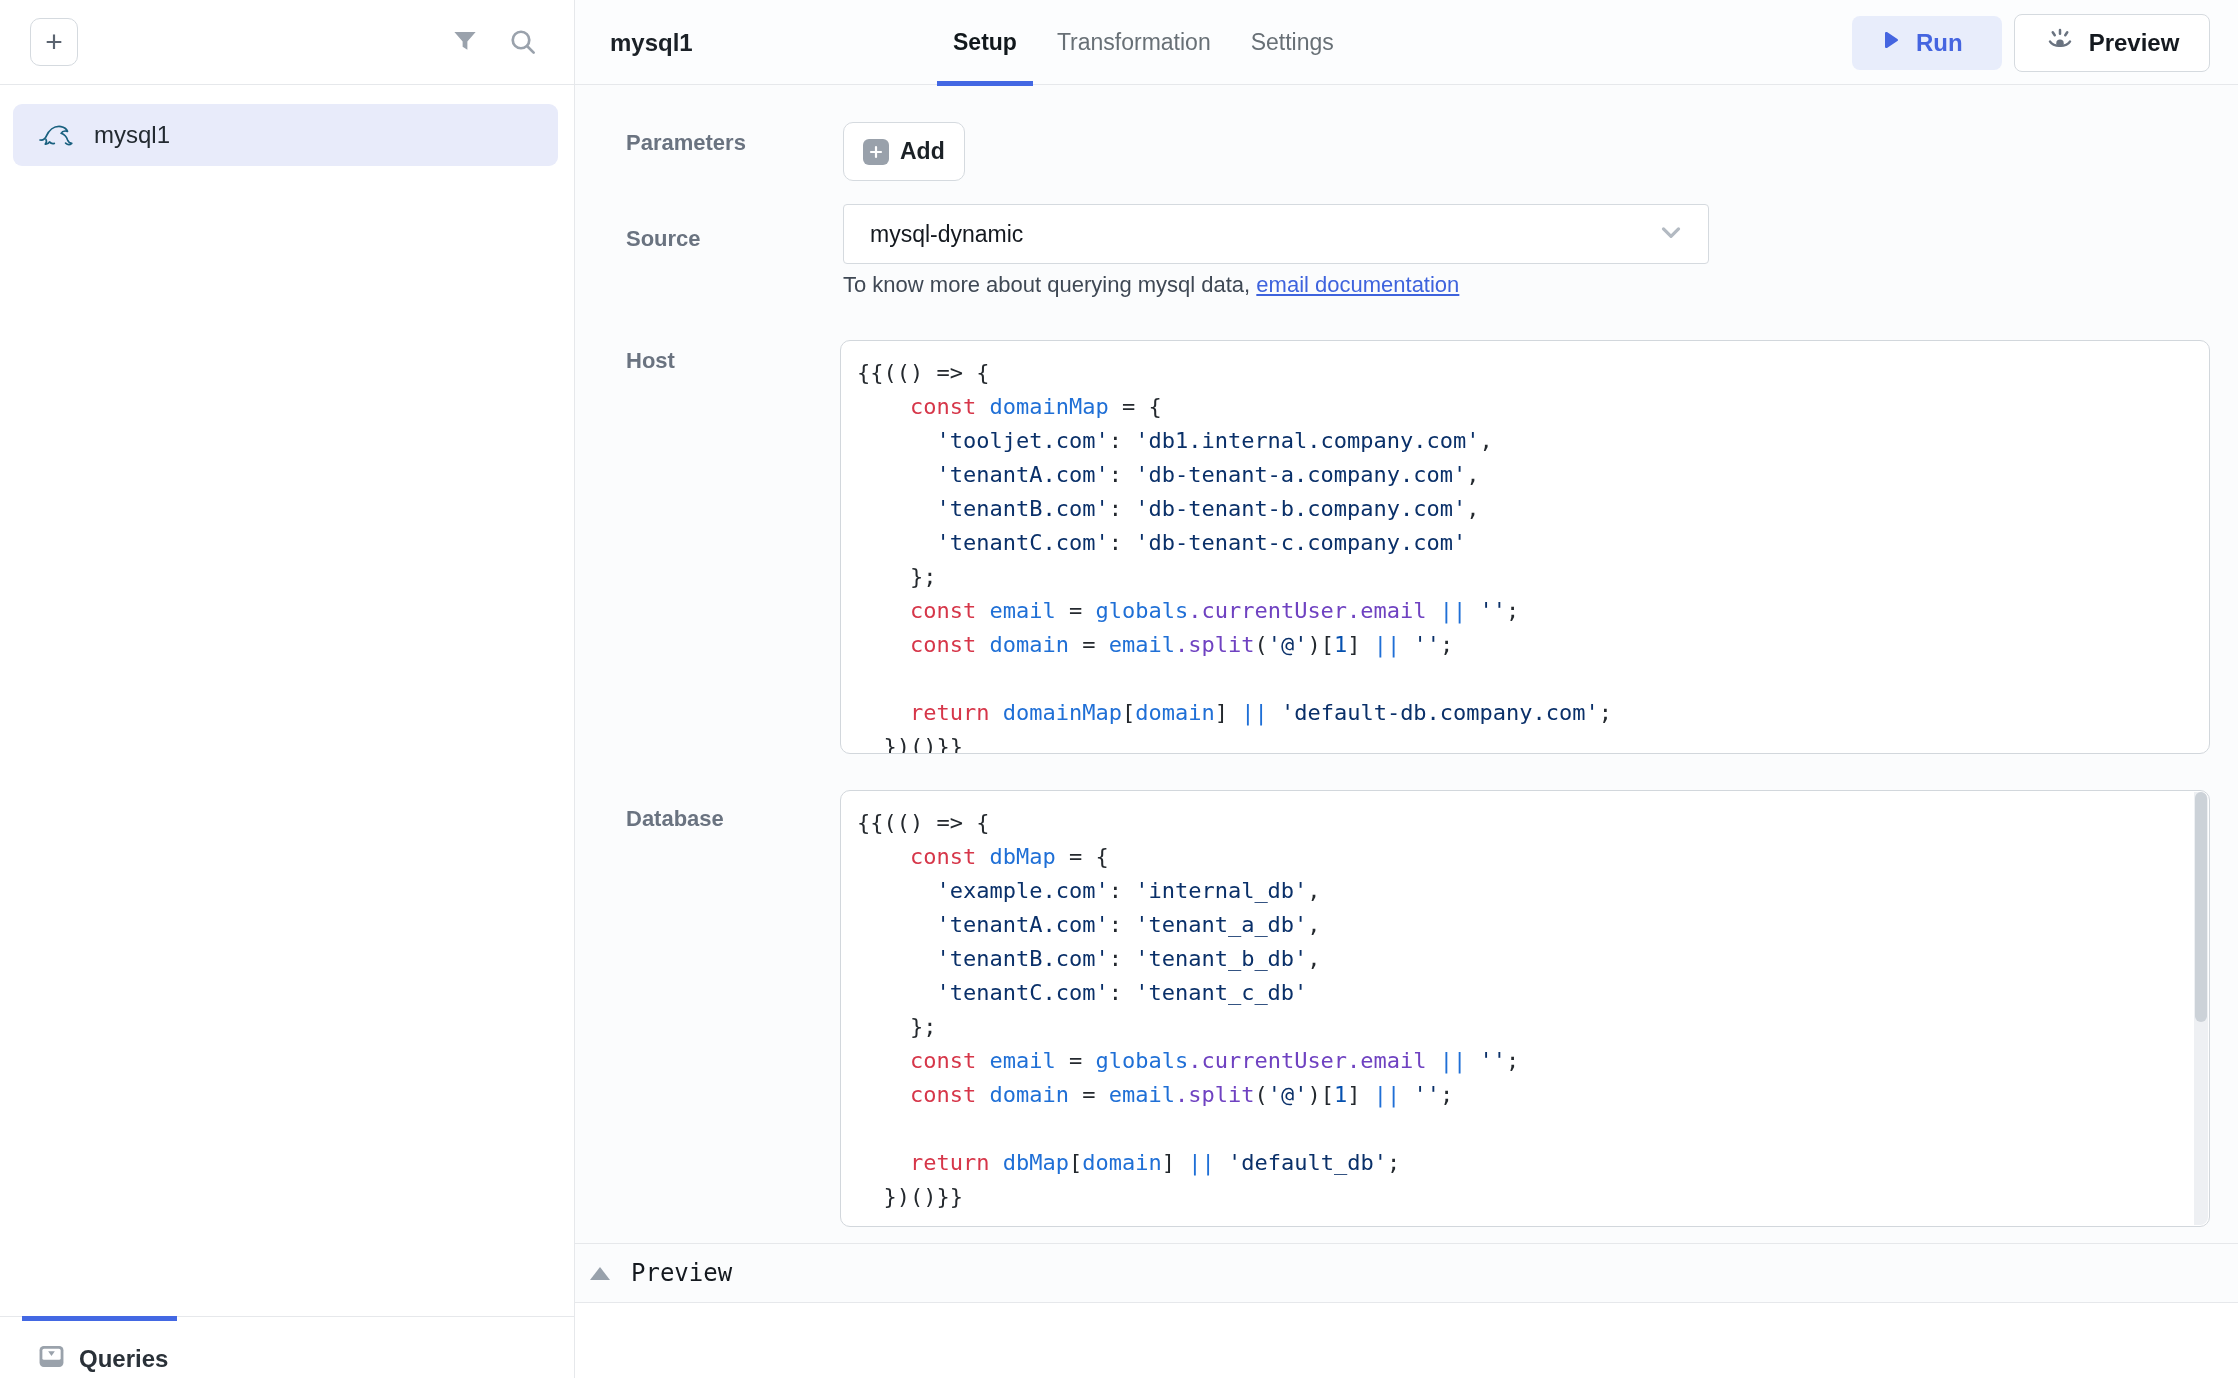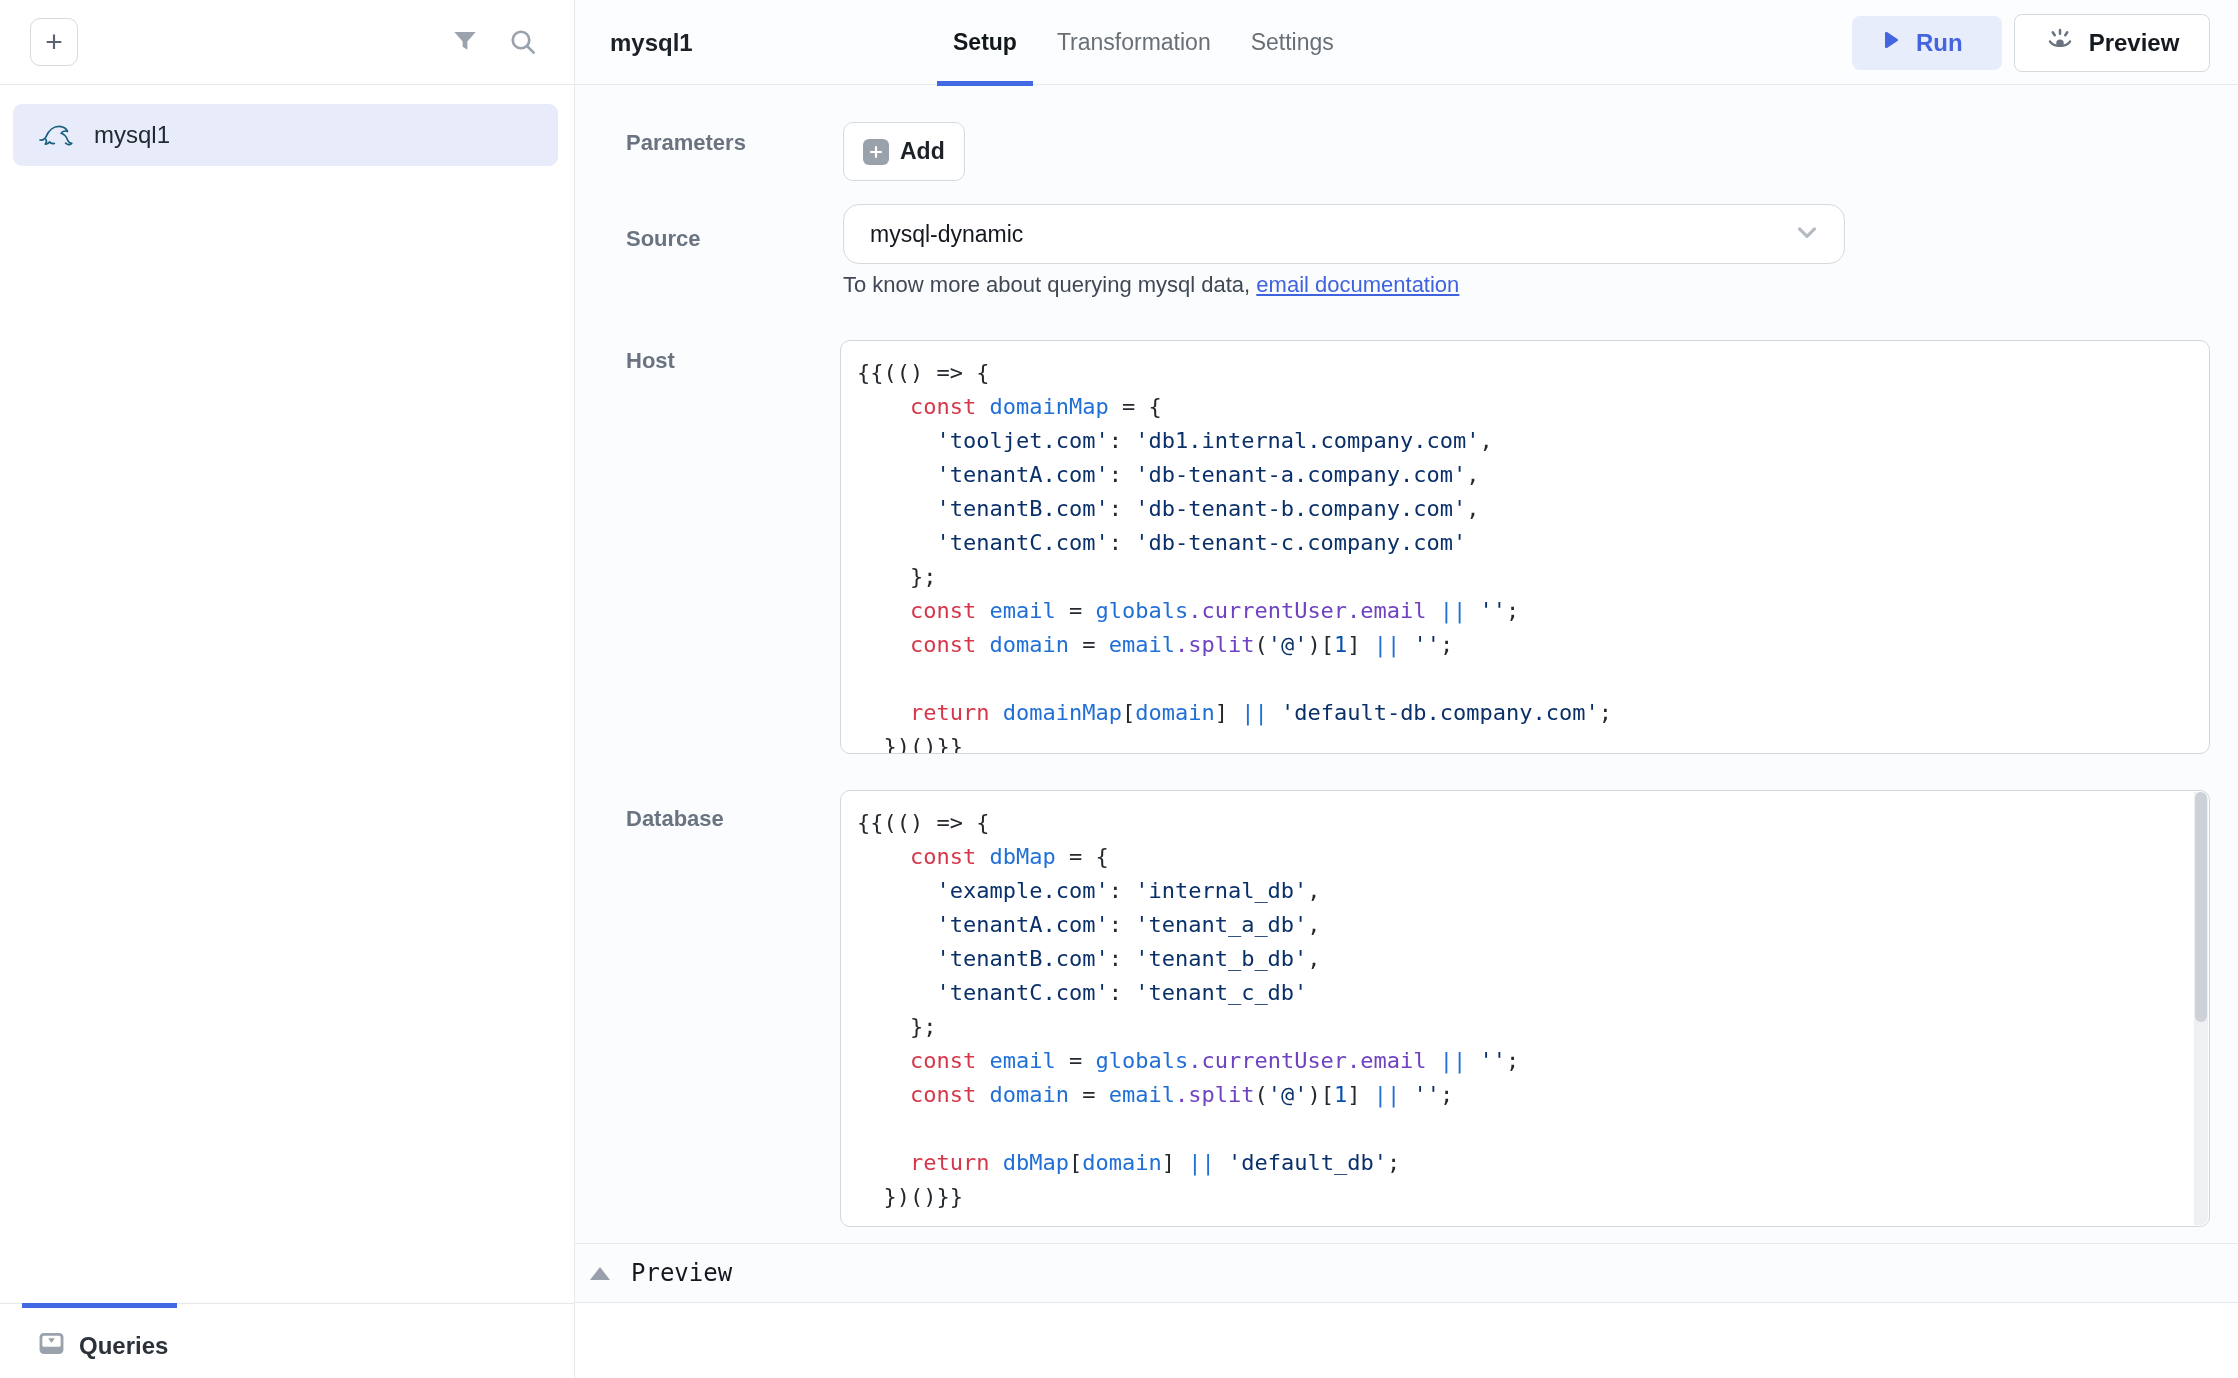--- a/index.html
+++ b/index.html
@@ -28,21 +28,21 @@
   .icon-btn { width:34px; height:34px; display:flex; align-items:center; justify-content:center; cursor:pointer; }
 
   .query-item {
     margin:19px 0 0 13px; width:545px; height:62px; border-radius:9px;
     background:#e8ebfa; display:flex; align-items:center; padding:0 18px 0 23px; gap:14px;
     cursor:pointer;
   }
   .query-item .label { font-size:24px; color:#232a31; font-weight:500; }
 
   .sidebar-footer {
-    position:absolute; left:0; bottom:0; width:100%; height:75px;
+    position:absolute; left:0; bottom:0; width:100%; height:62px;
     border-top:1px solid #e6e8eb; background:#fff;
   }
   .queries-accent-bar {
     position:absolute; left:22px; top:-1px; width:155px; height:5px; background:#4368e3;
   }
   .queries-tab {
     position:absolute; left:38px; top:26px; display:flex; align-items:center; gap:14px; cursor:pointer;
   }
   .queries-tab .label { font-size:24px; font-weight:600; color:#2a3138; }
 
@@ -78,22 +78,22 @@
     border:1px solid #d5dadf; border-radius:10px; background:#fff;
     display:flex; align-items:center; gap:11px; cursor:pointer; font-family:inherit;
   }
   .add-param-btn .plus-box {
     width:26px; height:26px; border-radius:6px; background:#99a1ab;
     display:flex; align-items:center; justify-content:center;
   }
   .add-param-btn .label { font-size:23px; font-weight:600; color:#1b2126; }
 
   .source-select {
-    position:absolute; left:268px; top:204px; width:1002px; height:60px;
-    border:1px solid #d5dadf; border-radius:16px; background:#fff;
+    position:absolute; left:268px; top:204px; width:866px; height:60px;
+    border:1px solid #d5dadf; border-radius:4px; background:#fff;
     display:flex; align-items:center; padding:0 22px 0 26px; cursor:pointer;
   }
   .source-select .value { font-size:23px; color:#14191f; }
   .source-select .chev { margin-left:auto; }
 
   .helper-line { position:absolute; left:268px; top:272px; font-size:22px; color:#3f4854; }
   .helper-line a { color:#3e63dd; text-decoration:underline; cursor:pointer; }
 
   .code-box {
     position:absolute; left:265px; width:1370px; background:#ffffff;

